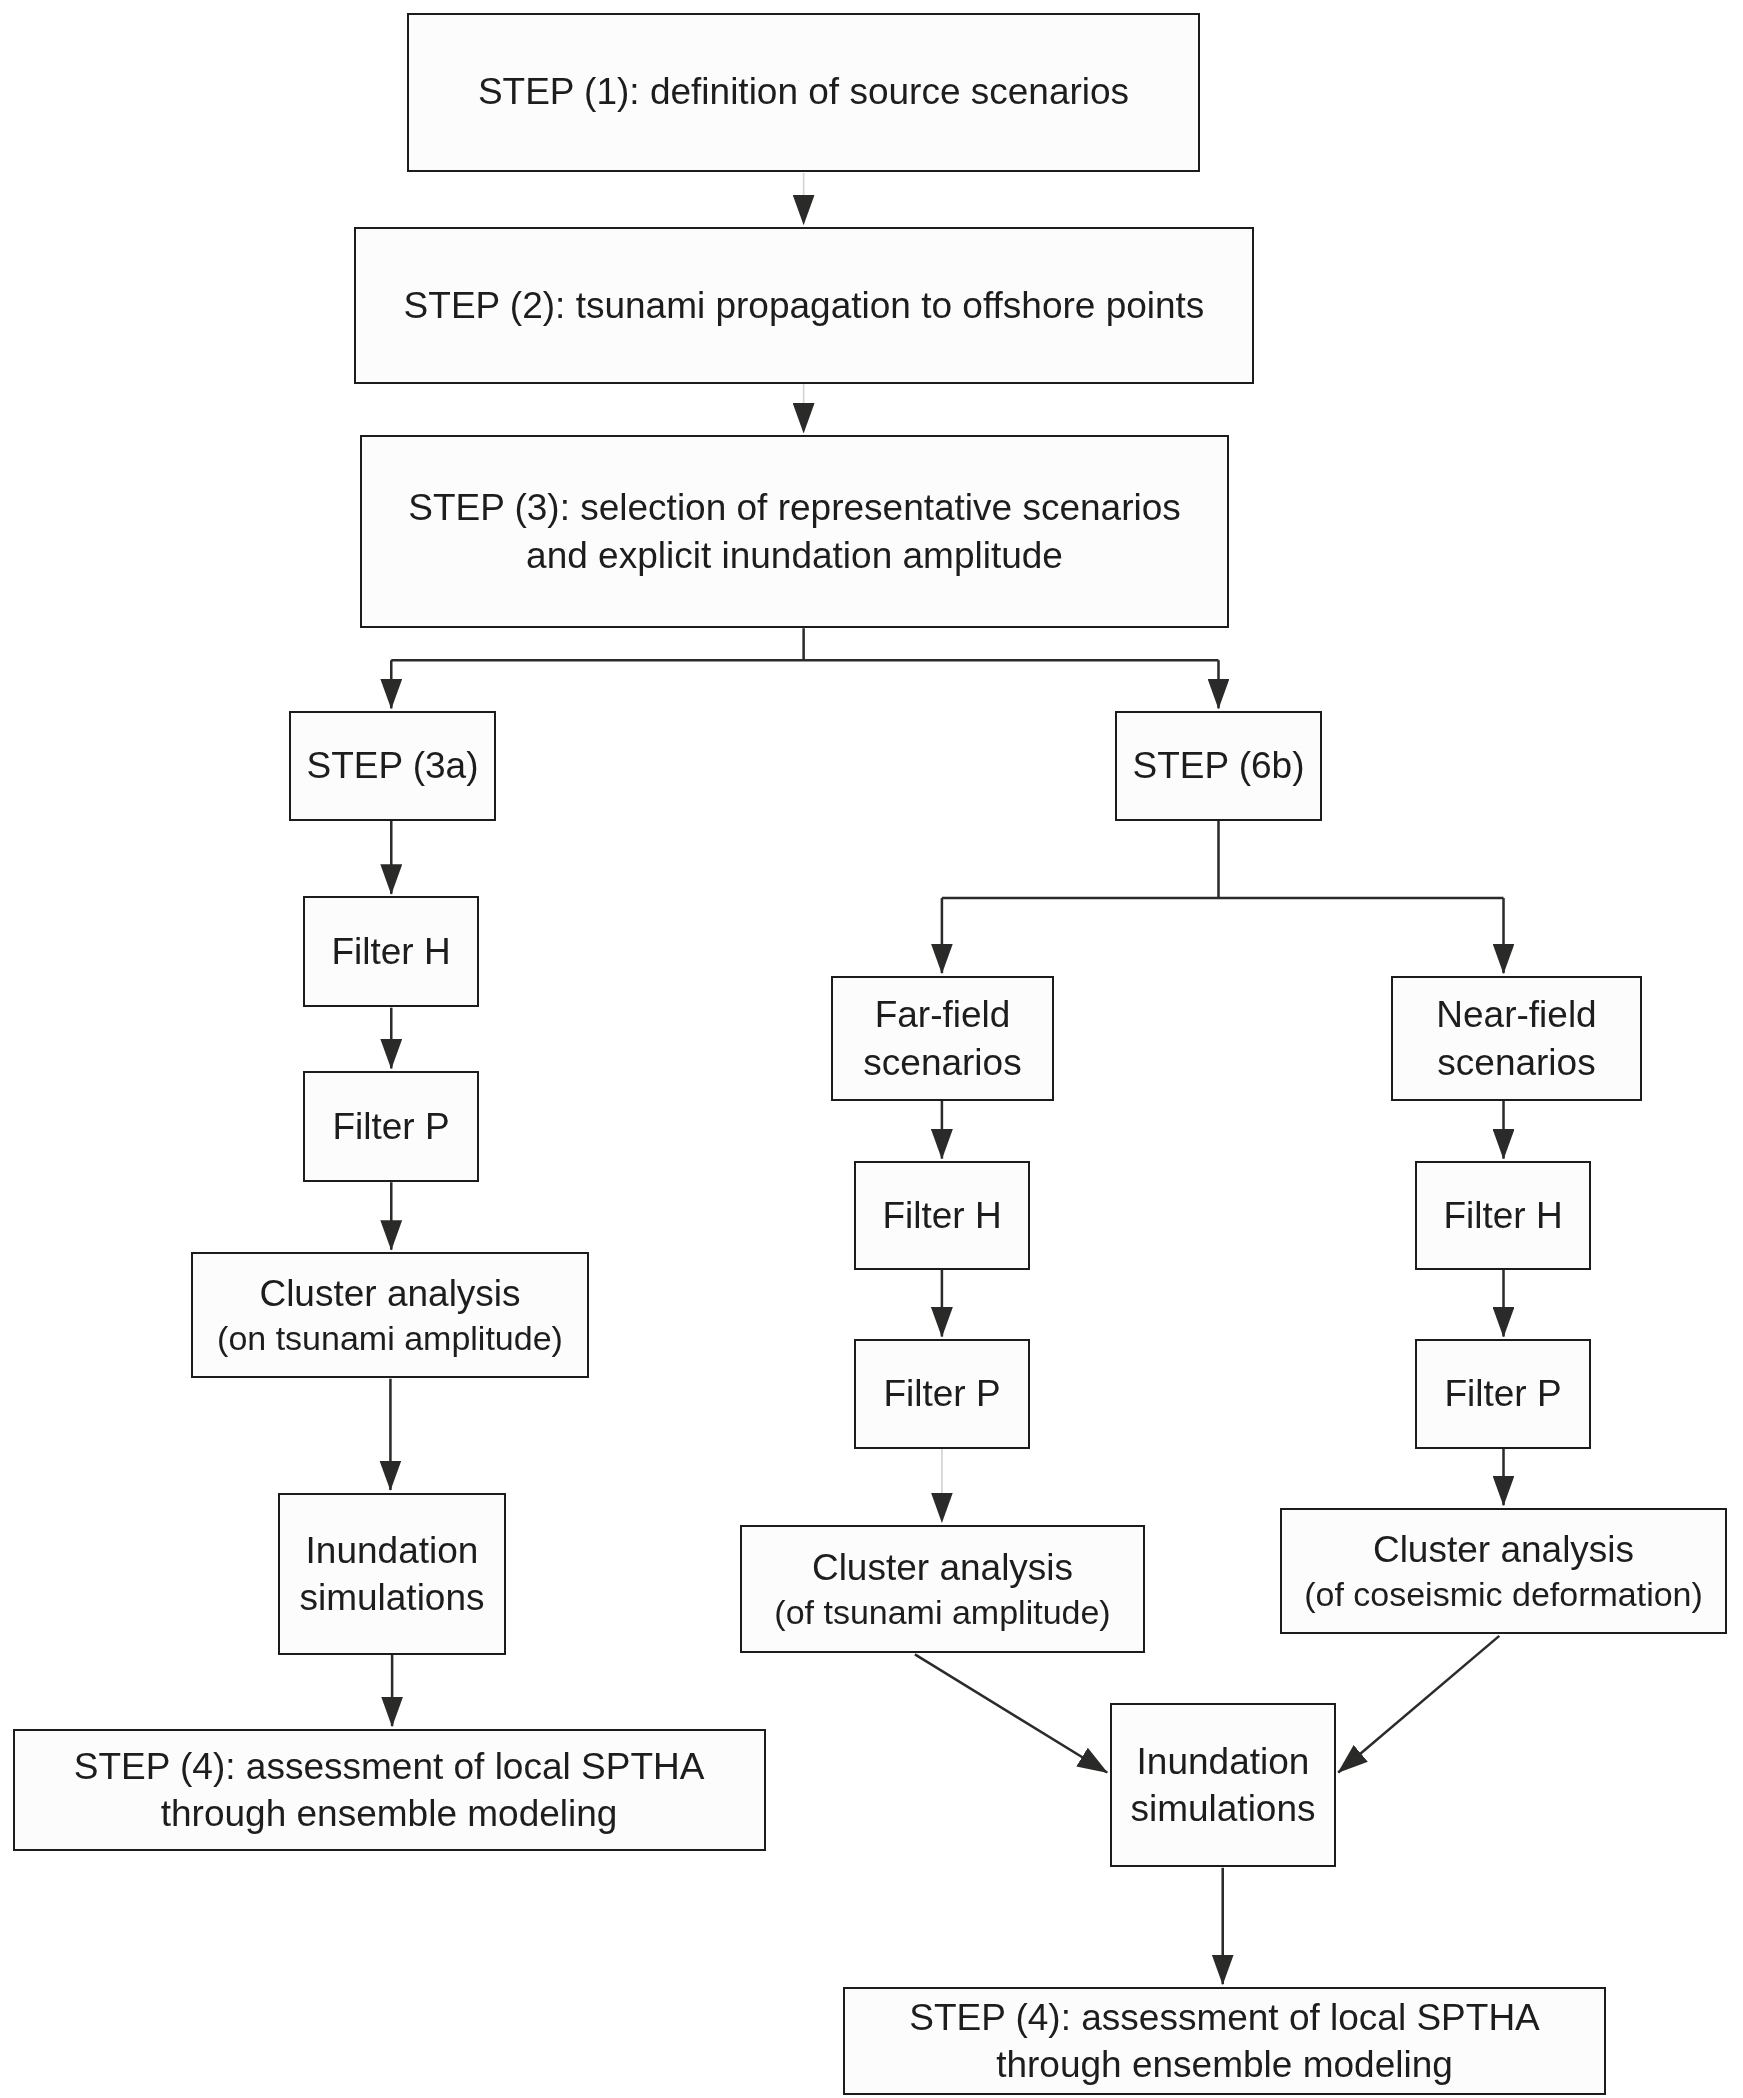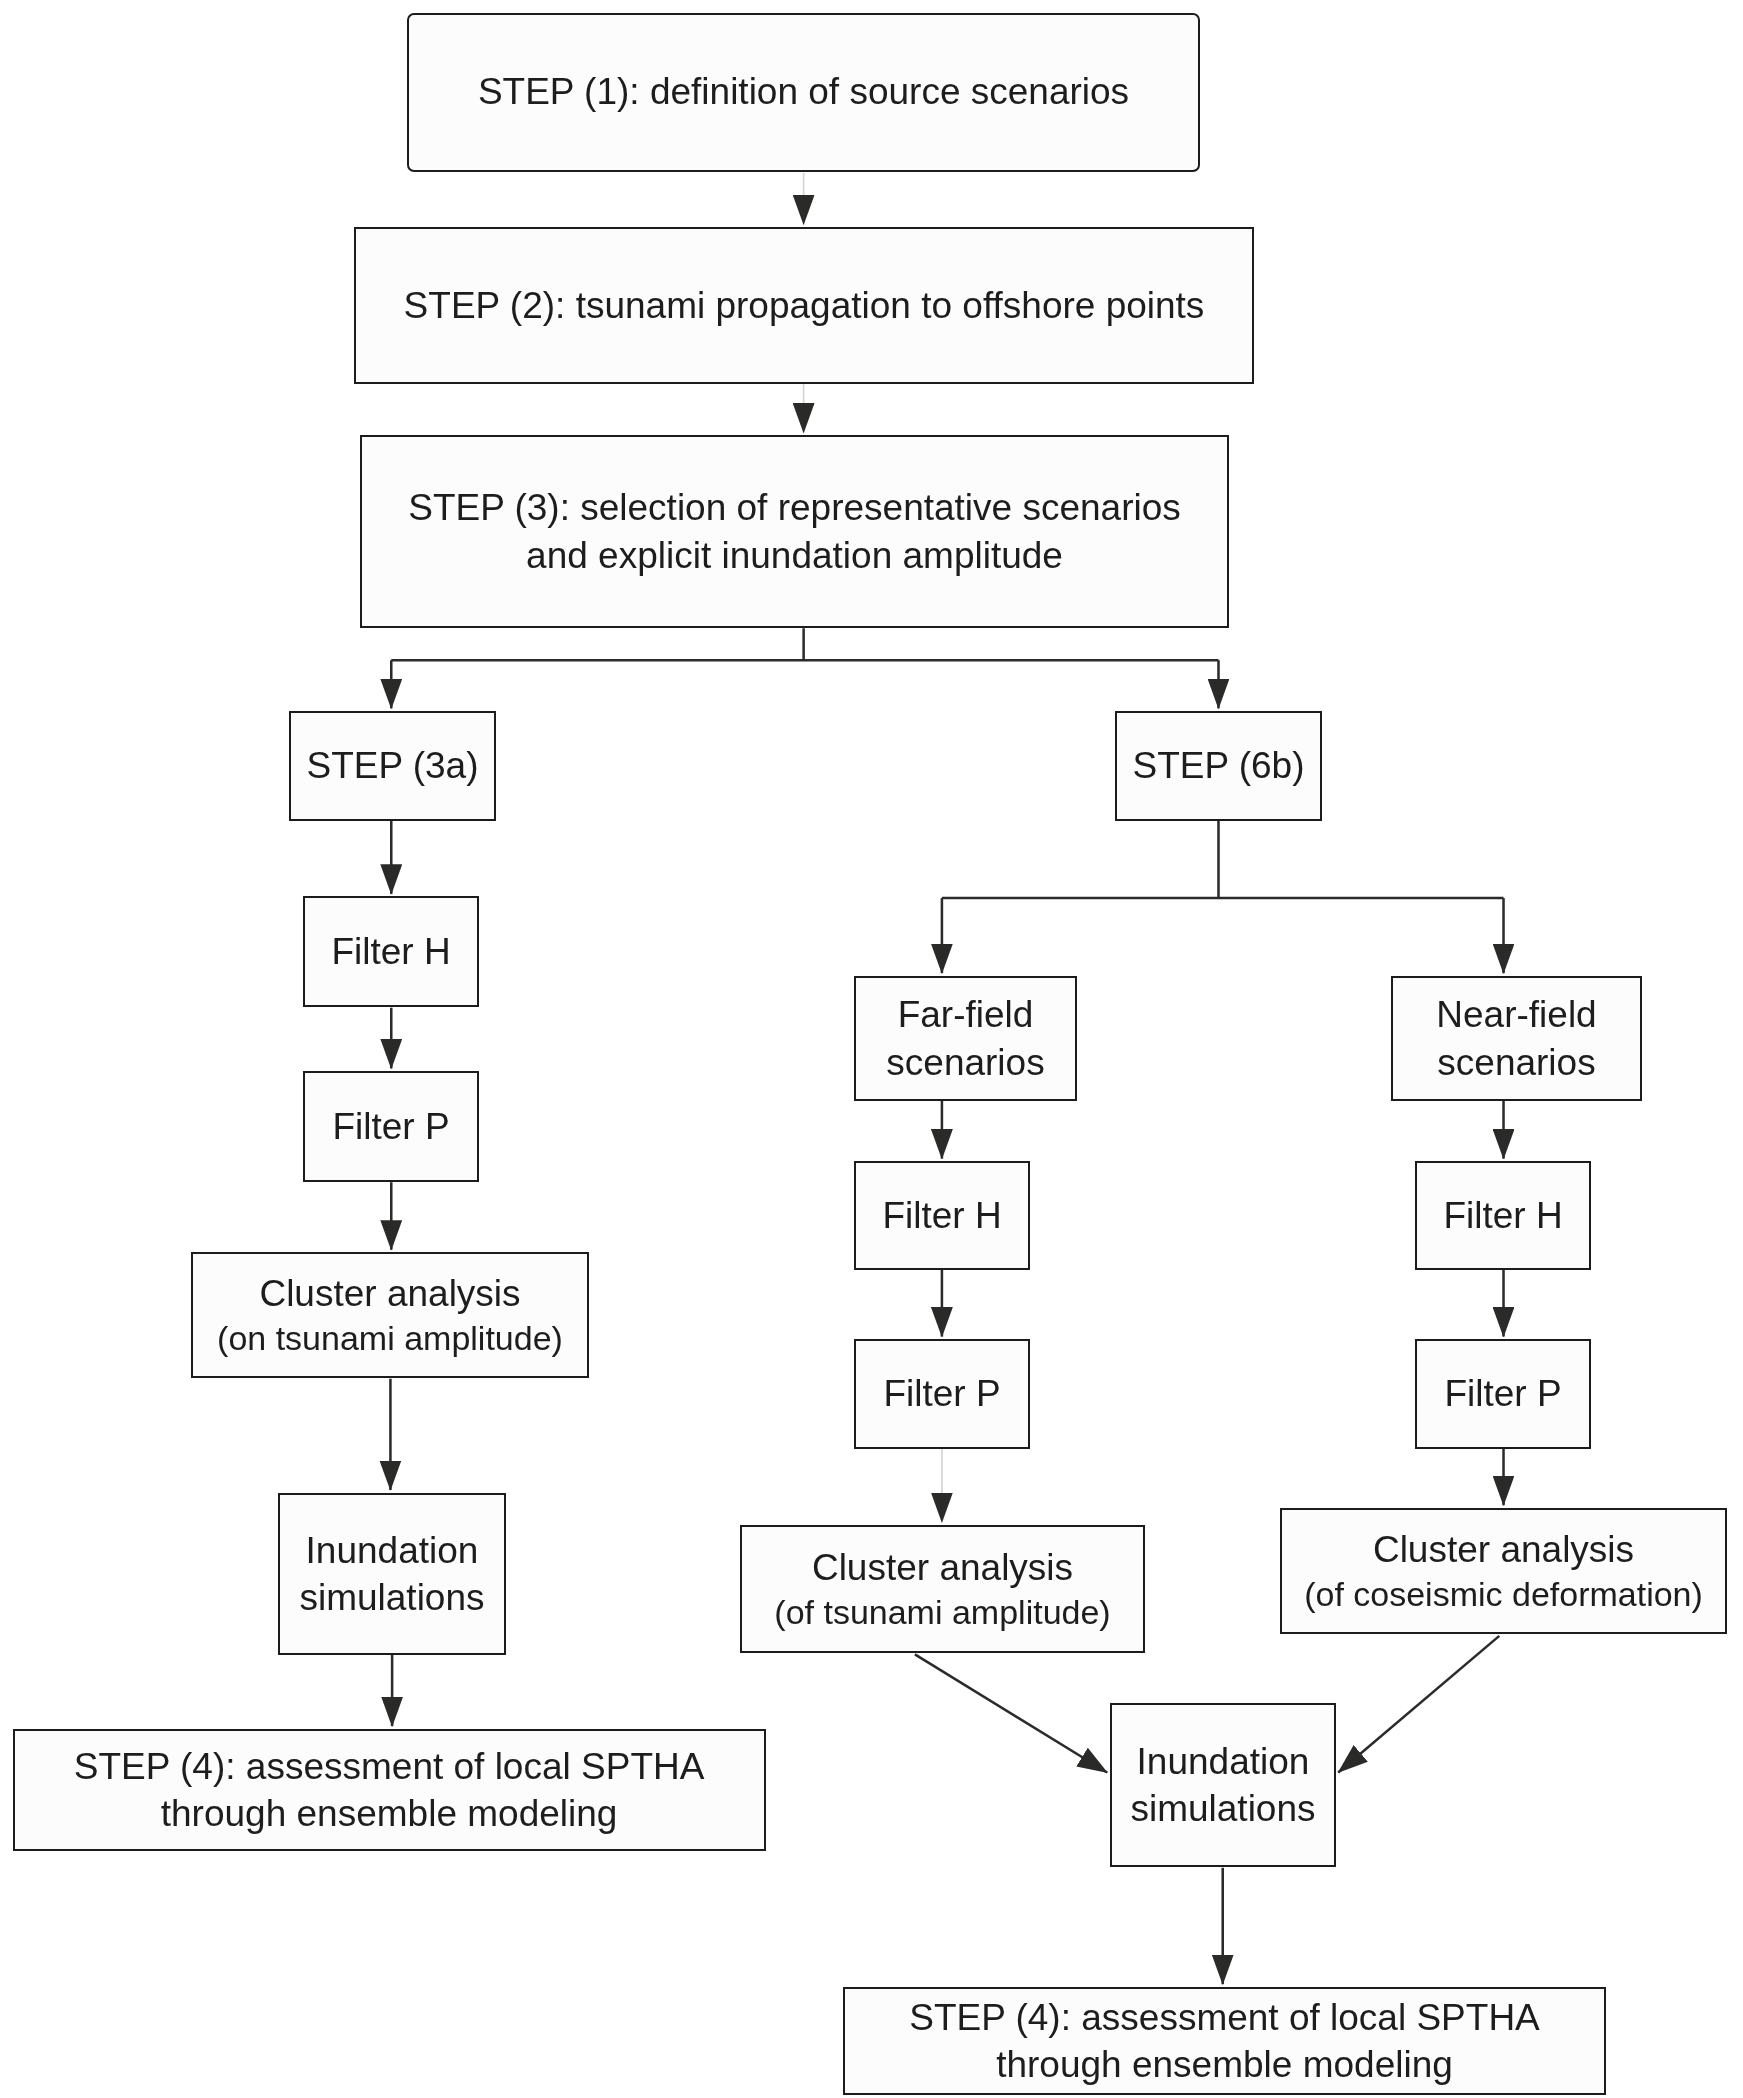--- a/index.html
+++ b/index.html
@@ -67,21 +67,21 @@
     <line x1="1783" y1="1305" x2="1783" y2="1374" stroke="#2b2b2b" stroke-width="3" marker-end="url(#ah)"></line>
     <line x1="1783" y1="1506" x2="1783" y2="1585" stroke="#2b2b2b" stroke-width="3" marker-end="url(#ah)"></line>
     <line x1="1783" y1="1718" x2="1783" y2="1785" stroke="#2b2b2b" stroke-width="3" marker-end="url(#ah)"></line>
 
     <line x1="1085" y1="1962" x2="1313" y2="2102" stroke="#2b2b2b" stroke-width="3" marker-end="url(#ah)"></line>
     <line x1="1778" y1="1940" x2="1587" y2="2102" stroke="#2b2b2b" stroke-width="3" marker-end="url(#ah)"></line>
 
     <line x1="1450" y1="2215" x2="1450" y2="2353" stroke="#2b2b2b" stroke-width="3" marker-end="url(#ah)"></line>
   </svg>
 
-  <div class="node" style="left:407px;top:12.6px;width:793px;height:159px;border-radius:7px;">
+  <div class="node" style="left:407px;top:12.6px;width:793px;height:159px;">
     <span class="single">STEP (1): definition of source scenarios</span>
   </div>
 
   <div class="node" style="left:354px;top:227px;width:900px;height:157px;">
     <span class="single">STEP (2): tsunami propagation to offshore points</span>
   </div>
 
   <div class="node" style="left:360px;top:435px;width:869px;height:193px;">
     <span class="l1">STEP (3): selection of representative scenarios</span>
     <span class="l2">and explicit inundation amplitude</span>
@@ -111,21 +111,21 @@
   <div class="node" style="left:278px;top:1493px;width:228px;height:162px;">
     <span class="l1">Inundation</span>
     <span class="l2">simulations</span>
   </div>
 
   <div class="node" style="left:12.6px;top:1729px;width:753px;height:122px;">
     <span class="l1">STEP (4): assessment of local SPTHA</span>
     <span class="l2">through ensemble modeling</span>
   </div>
 
-  <div class="node" style="left:831px;top:976px;width:223px;height:125px;margin-left:23px;">
+  <div class="node" style="left:831px;top:976px;width:223px;height:125px;">
     <span class="l1">Far-field</span>
     <span class="l2">scenarios</span>
   </div>
 
   <div class="node" style="left:1391px;top:976px;width:251px;height:125px;">
     <span class="l1">Near-field</span>
     <span class="l2">scenarios</span>
   </div>
 
   <div class="node" style="left:854px;top:1161px;width:176px;height:109px;">

